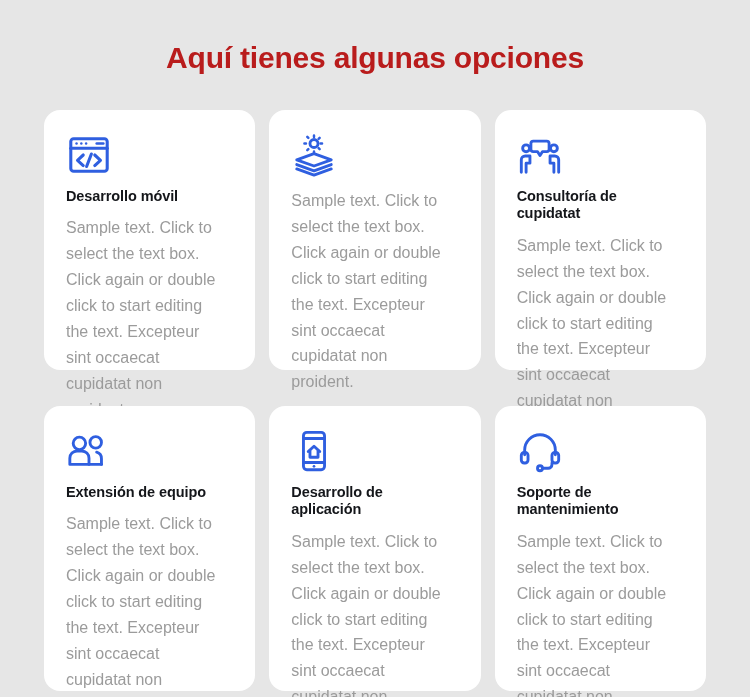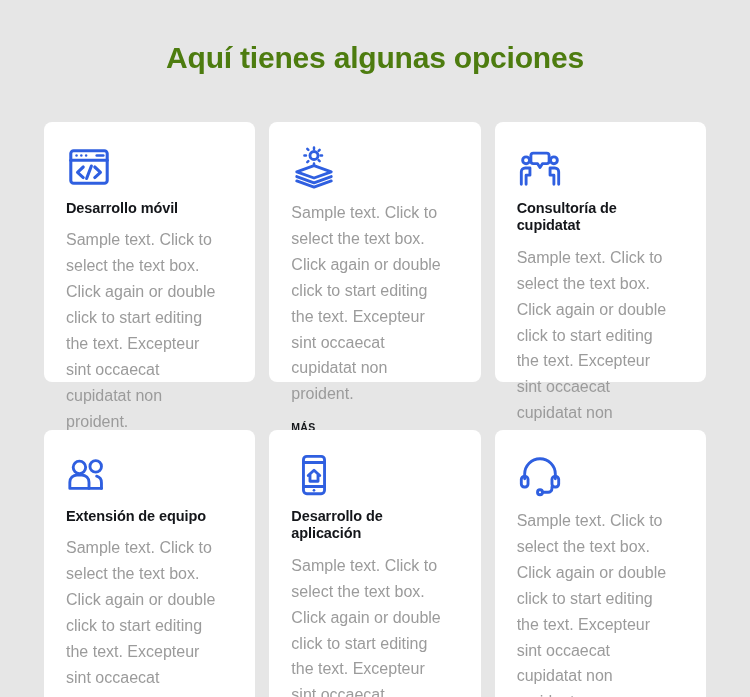--- a/index.html
+++ b/index.html
@@ -16,47 +16,46 @@
 
   .page {
     width: 750px;
     height: 697px;
     position: relative;
     box-sizing: border-box;
   }
 
   .page-title {
     text-align: center;
-    color: #4d7c0f;
+    color: #b91c1c;
     font-size: 30px;
     font-weight: bold;
     letter-spacing: -0.2px;
     margin: 0;
     padding-top: 41px;
     line-height: 1.1;
   }
 
   .grid {
     margin-top: 36px;
     padding: 0 44px;
     display: grid;
     grid-template-columns: repeat(3, 1fr);
     column-gap: 14px;
     row-gap: 12px;
     box-sizing: border-box;
   }
 
   .card {
     background: #ffffff;
-    border-radius: 8px;
+    border-radius: 16px;
     padding: 22px 28px 20px 22px;
     box-sizing: border-box;
     display: flex;
     flex-direction: column;
-    margin-top: 12px;
   }
 
   .row1 .card { height: 260px; }
   .row2 .card { height: 285px; justify-content: space-between; }
 
   .card-icon {
     width: 46px;
     height: 46px;
     display: block;
     color: #2f5fe0;
@@ -188,19 +187,20 @@
     <div class="card">
       <span class="card-icon">
         <svg viewBox="0 0 48 48" fill="none" stroke="currentColor" stroke-width="3" stroke-linecap="round" stroke-linejoin="round">
           <path d="M8 28v-5a16 16 0 0 1 32 0v5"></path>
           <rect x="4.5" y="25.5" width="7" height="11" rx="3"></rect>
           <rect x="36.5" y="25.5" width="7" height="11" rx="3"></rect>
           <path d="M36.5 36.5v1.5a4 4 0 0 1-4 4h-5"></path>
           <circle cx="24" cy="42" r="2.6"></circle>
         </svg>
       </span>
+      <h2 class="card-title">Soporte de mantenimiento</h2>
       <p class="card-body">Sample text. Click to select the text box. Click again or double click to start editing the text. Excepteur sint occaecat cupidatat non proident.</p>
       <a class="more-link" href="#">MÁS</a>
     </div>
 
   </div>
 
 </div>
 
 </body></html>

